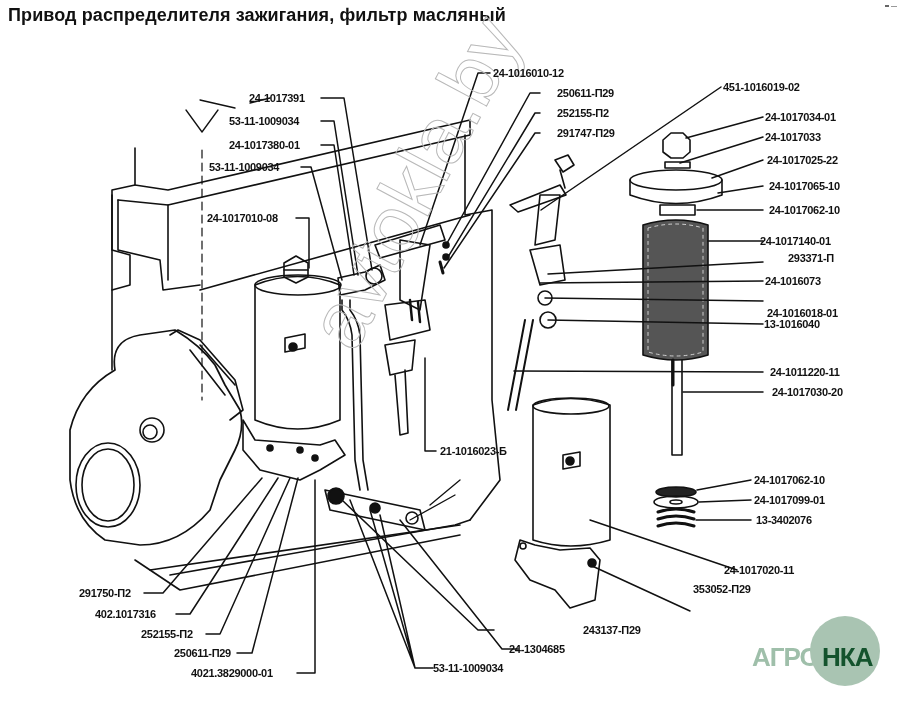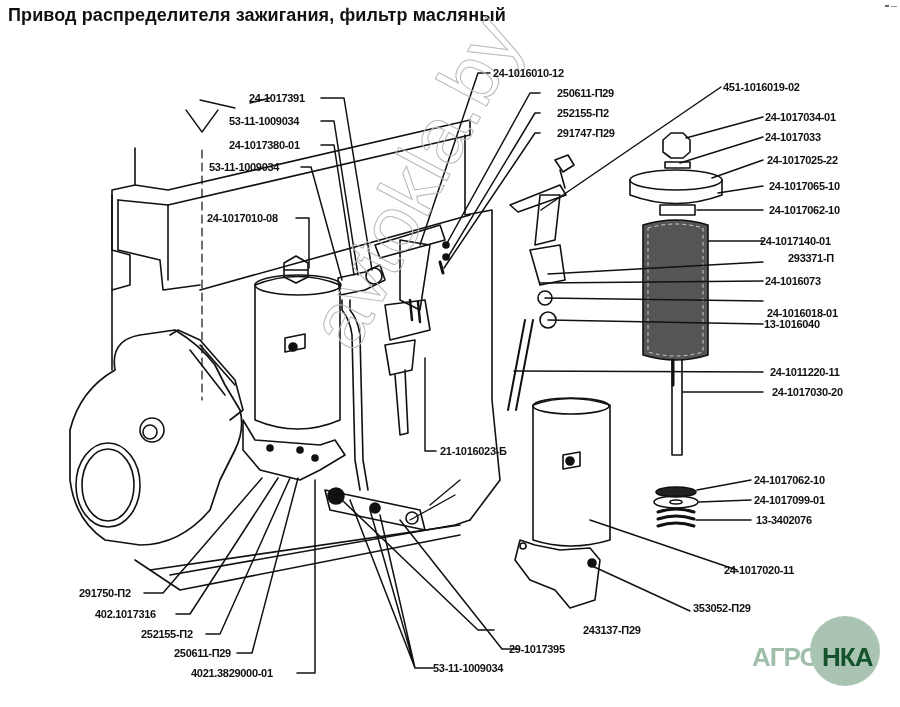--- a/index.html
+++ b/index.html
@@ -198,29 +198,29 @@
 <div class="lbl" style="left:764px;top:318px;">13-1016040</div>
 <div class="lbl" style="left:770px;top:366px;">24-1011220-11</div>
 <div class="lbl" style="left:772px;top:386px;">24-1017030-20</div>
 
 <div class="lbl" style="left:440px;top:445px;">21-1016023-Б</div>
 
 <div class="lbl" style="left:754px;top:474px;">24-1017062-10</div>
 <div class="lbl" style="left:754px;top:494px;">24-1017099-01</div>
 <div class="lbl" style="left:756px;top:514px;">13-3402076</div>
 <div class="lbl" style="left:724px;top:564px;">24-1017020-11</div>
-<div class="lbl" style="left:693px;top:602px;">353052-П29</div>
+<div class="lbl" style="left:693px;top:583px;">353052-П29</div>
 
 <div class="lbl" style="left:79px;top:587px;">291750-П2</div>
 <div class="lbl" style="left:95px;top:608px;">402.1017316</div>
 <div class="lbl" style="left:141px;top:628px;">252155-П2</div>
 <div class="lbl" style="left:174px;top:647px;">250611-П29</div>
 <div class="lbl" style="left:191px;top:667px;">4021.3829000-01</div>
 
 <div class="lbl" style="left:583px;top:624px;">243137-П29</div>
-<div class="lbl" style="left:509px;top:643px;">29-1017395</div>
+<div class="lbl" style="left:509px;top:643px;">24-1304685</div>
 <div class="lbl" style="left:433px;top:662px;">53-11-1009034</div>
 
 <div id="logo">
   <span class="logo-left">АГРО</span>
   <span class="logo-circle"></span>
   <span class="logo-right">НКА</span>
 </div>
 
 </body></html>

